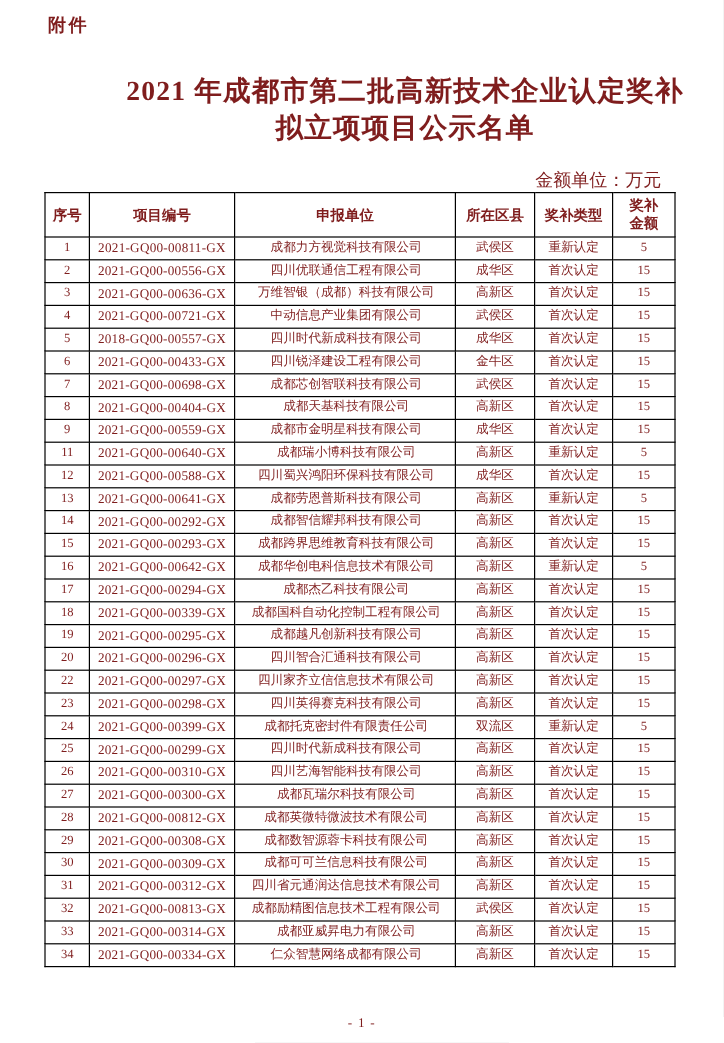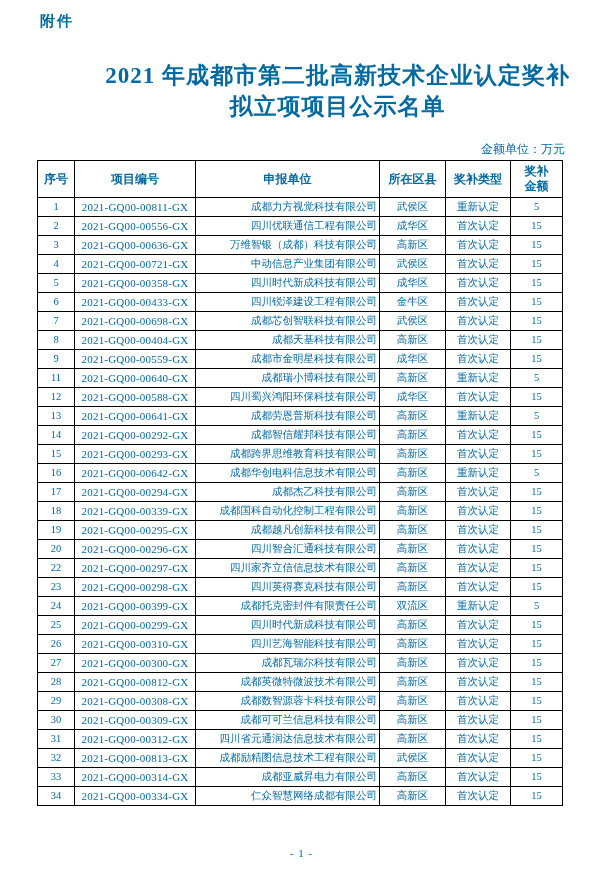--- a/index.html
+++ b/index.html
@@ -1,40 +1,40 @@
 <!DOCTYPE html>
 <html><head>
 <meta charset="utf-8">
 <style>
   html,body { margin:0; padding:0; background:#e8e8e8; }
   .page {
     position:relative;
     width:603px; height:869px;
     margin:0 auto;
     background:#ffffff;
-    color:#0369a1;
+    color:#7f1d1d;
     font-family:"Liberation Serif", serif;
     overflow:hidden;
   }
   .attachment {
     position:absolute; left:40px; top:12px;
     font-family:"Liberation Sans", sans-serif;
     font-weight:bold; font-size:15px;
     letter-spacing:2px;
   }
   .doc-title {
     position:absolute; left:0; top:60px; width:603px;
     text-align:center;
     font-weight:bold; font-size:23px; line-height:31px;
     letter-spacing:1px;
     padding-left:36px;
   }
   .unit-note {
-    position:absolute; right:38px; top:141px;
-    font-size:12px;
+    position:absolute; right:52px; top:141px;
+    font-size:15px;
   }
   table.main {
     position:absolute; left:37px; top:160px;
     width:482px;
     border-collapse:collapse;
     table-layout:fixed;
   }
   table.main th, table.main td {
     border:1px solid #000;
     padding:0 2px;
@@ -49,21 +49,21 @@
     line-height:15px;
   }
   table.main td {
     font-size:10.5px;
     height:18px;
     text-align:center;
     white-space:nowrap;
     line-height:12px;
   }
   table.main td.cell-company {
-    text-align:right;
+    text-align:center;
     padding-left:4px;
   }
   table.main td.cell-code {
     font-size:11px;
     letter-spacing:0.2px;
   }
   .col-no      { width:37px;  }
   .col-code    { width:121px; }
   .col-company { width:184px; }
   .col-district{ width:66px;  }
@@ -136,21 +136,21 @@
         <tr>
           <td class="cell-no">4</td>
           <td class="cell-code">2021-GQ00-00721-GX</td>
           <td class="cell-company">中动信息产业集团有限公司</td>
           <td class="cell-district">武侯区</td>
           <td class="cell-type">首次认定</td>
           <td class="cell-amount">15</td>
         </tr>
         <tr>
           <td class="cell-no">5</td>
-          <td class="cell-code">2021-GQ00-00358-GX</td>
+          <td class="cell-code">2018-GQ00-00557-GX</td>
           <td class="cell-company">四川时代新成科技有限公司</td>
           <td class="cell-district">成华区</td>
           <td class="cell-type">首次认定</td>
           <td class="cell-amount">15</td>
         </tr>
         <tr>
           <td class="cell-no">6</td>
           <td class="cell-code">2021-GQ00-00433-GX</td>
           <td class="cell-company">四川锐泽建设工程有限公司</td>
           <td class="cell-district">金牛区</td>

